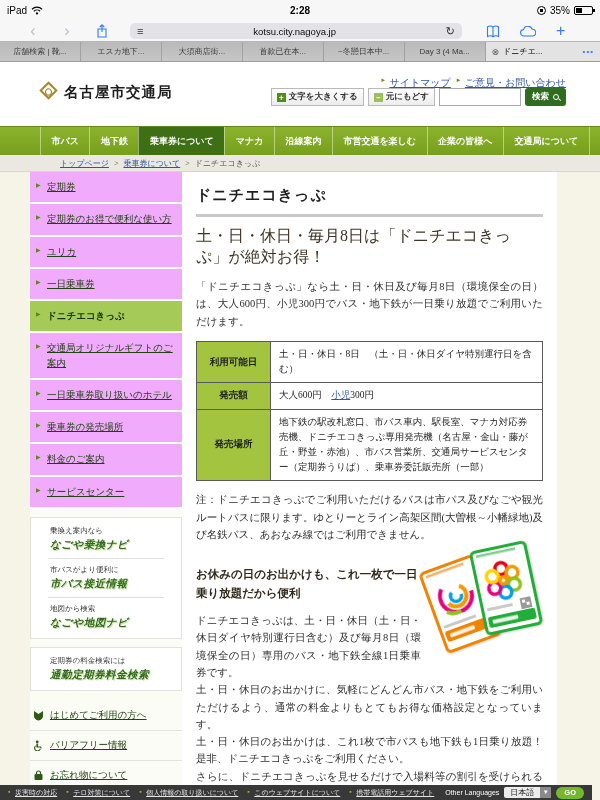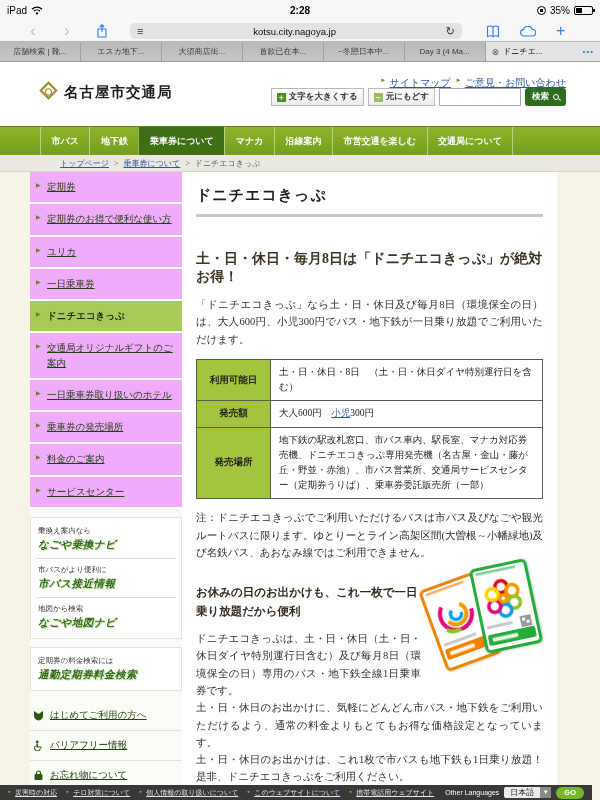--- a/index.html
+++ b/index.html
@@ -62,33 +62,33 @@
   
   .breadcrumb{height:17px;background:#eae8e1;border-bottom:1px solid #d9d6cb;display:flex;align-items:center;gap:5px;padding:0 0 0 60px;font-size:8px;font-family:"Liberation Serif","DejaVu Serif",serif;color:#555}
   .breadcrumb a{color:#2f55a4;text-decoration:underline}
 
   
   .body-area{display:flex;align-items:flex-start;padding-left:30px;min-height:613px;background:#f6f3e7}
   .sidebar{width:152px;flex:none;background:#fcfcf7;padding-bottom:45px}
   .sb-item{position:relative;display:block;background:#f0abfc;border-bottom:2px solid #fff;padding:8px 5px 8px 17px;font-family:"Liberation Serif","DejaVu Serif",serif;font-size:9.5px;line-height:1.5;color:#1d430e;text-decoration:underline}
   .sb-item::before{content:"▶";position:absolute;left:6px;top:9px;font-size:6px;color:#5a8a1f}
   .sb-item.active{background:#a6ca57;text-decoration:none;font-weight:bold;color:#123208}
-  .sb-banners{margin-top:8px;background:#fff;border:1px solid #e3e3da;padding:2px 5px}
+  .sb-banners{margin-top:8px;background:#fff;border:1px solid #e3e3da;padding:2px 17px}
   .banner{padding:6px 2px;border-bottom:1px solid #e0e0d6}
   .banner:last-child{border-bottom:none}
   .banner .cap{font-size:7.5px;color:#333;margin-bottom:2px}
   .banner .blogo{font-size:10.5px;font-weight:bold;font-style:italic;color:#2f6b1a;letter-spacing:.5px;text-shadow:1px 1px 0 #cfe0a6}
   .sb-links{margin-top:10px}
   .sb-link{display:flex;align-items:center;gap:6px;padding:8px 3px;border-bottom:1px solid #e4e4d8;font-family:"Liberation Serif","DejaVu Serif",serif;font-size:9.5px;color:#1d430e;text-decoration:underline}
 
   
   .main{width:375px;flex:none;background:#fff;min-height:613px;padding:14px 14px 20px}
   .page-title{font-size:15px;font-weight:bold;color:#1e1e1e;letter-spacing:1px}
   .title-rule{height:3px;background:#c9c9c9;border:none;margin-top:9px}
-  .h2{margin-top:33px;font-family:"Liberation Serif","DejaVu Serif",serif;font-size:14px;font-weight:bold;color:#3f3425}
+  .h2{margin-top:9px;font-family:"Liberation Serif","DejaVu Serif",serif;font-size:16px;font-weight:normal;color:#3f3425}
   .para{margin-top:10px;font-family:"Liberation Serif","DejaVu Serif",serif;font-size:10.5px;line-height:1.65;color:#2e2e2e;text-align:justify}
   table.fare{margin-top:11px;width:100%;border-collapse:collapse;font-family:"Liberation Serif","DejaVu Serif",serif;font-size:9.5px;color:#222}
   table.fare th{width:74px;background:#a3c43e;border:1px solid #5a5a5a;text-align:center;padding:6px 2px;font-weight:bold}
   table.fare td{border:1px solid #5a5a5a;padding:5px 8px;line-height:1.6;text-align:left}
   table.fare td a{color:#2f55a4;text-decoration:underline}
   .subhead{margin-top:22px;font-size:11.5px;font-weight:bold;color:#33291b;line-height:1.6}
   .tickets{float:right;width:112px;height:126px;margin:2px 0 6px 10px;position:relative}
   .card{position:absolute;filter:drop-shadow(1px 1px 1px rgba(0,0,0,.2))}
   .card.c1{left:0;top:16px;transform:rotate(-20deg)}
   .card.c2{left:46px;top:0;transform:rotate(-12deg)}
@@ -190,20 +190,21 @@
     </span>
   </div>
 
   <div class="mainnav">
     <span class="mn-item">市バス</span>
     <span class="mn-item">地下鉄</span>
     <span class="mn-item active">乗車券について</span>
     <span class="mn-item">マナカ</span>
     <span class="mn-item">沿線案内</span>
     <span class="mn-item">市営交通を楽しむ</span>
+    <span class="mn-item">企業の皆様へ</span>
     <span class="mn-item">交通局について</span>
   </div>
 
   <div class="breadcrumb">
     <a>トップページ</a>
     <span>&gt;</span>
     <a>乗車券について</a>
     <span>&gt;</span>
     <span>ドニチエコきっぷ</span>
   </div>

